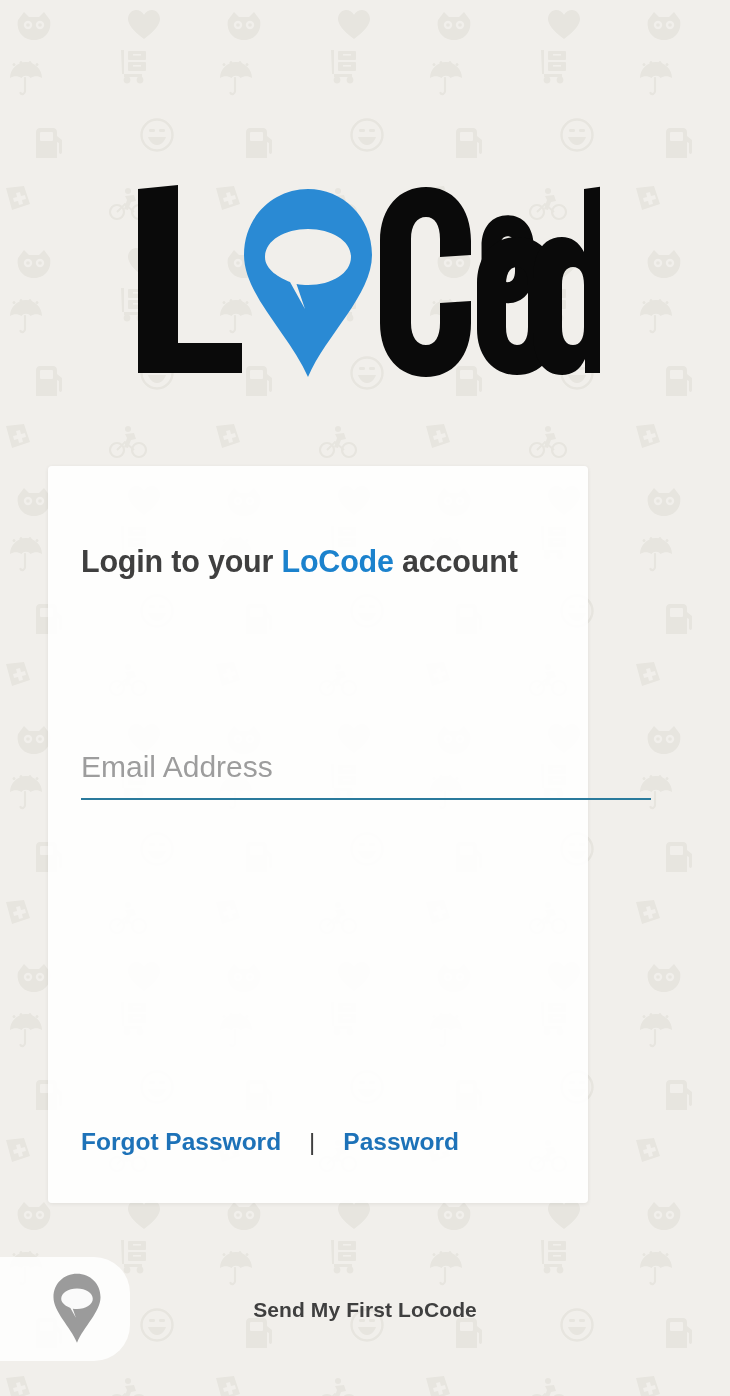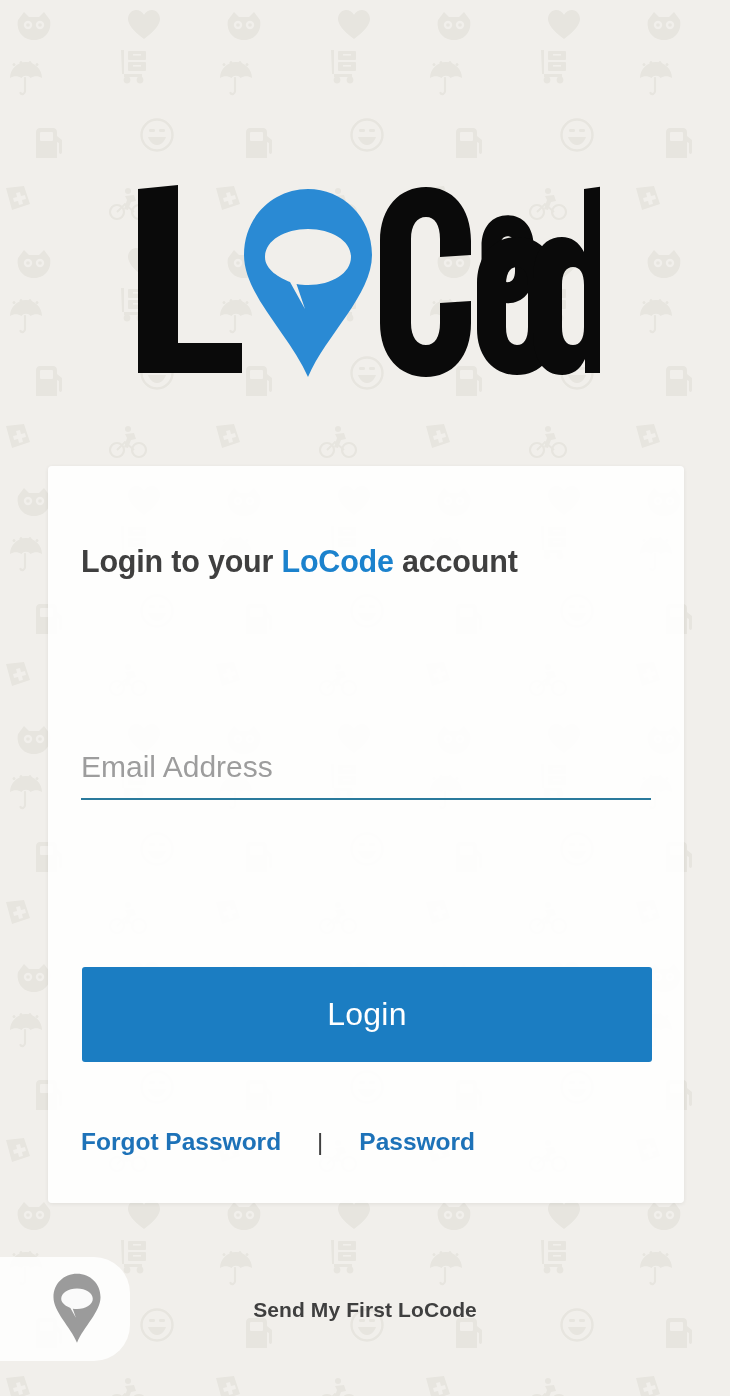--- a/index.html
+++ b/index.html
@@ -38,21 +38,21 @@
     align-items: center;
     justify-content: center;
   }
   #logo-svg { display: block; }
 
   
   #login-card {
     position: absolute;
     left: 48px;
     top: 466px;
-    width: 636px;
+    width: 540px;
     height: 737px;
     background: rgba(255,255,255,0.90);
     border-radius: 4px;
     box-shadow: 0 1px 4px rgba(0,0,0,0.07);
     z-index: 2;
   }
 
   #card-title {
     position: absolute;
     left: 33px;
@@ -112,21 +112,21 @@
     cursor: pointer;
     letter-spacing: 0.2px;
   }
 
   #card-links {
     position: absolute;
     left: 33px;
     top: 662px;
     display: flex;
     align-items: center;
-    gap: 16px;
+    gap: 8px;
     font-size: 24.5px;
     font-weight: bold;
   }
   .card-link {
     color: #1d72b8;
     text-decoration: none;
     cursor: pointer;
     white-space: nowrap;
   }
   #link-separator {
@@ -294,21 +294,20 @@
 <div id="login-card">
 
   <div id="card-title"><span>Login to your </span><span class="brand">LoCode</span><span> account</span></div>
 
   <div class="field-group" id="email-group">
     <input class="field-input" type="email" id="email-input" value="" placeholder="Email Address" style="">
     <span class="field-underline" id="email-underline"></span>
   </div>
 
 
-  <button id="login-button">Login</button>
 
   <div id="card-links">
     <a class="card-link">Forgot Password</a>
     <span id="link-separator">|</span>
     <a class="card-link">Password</a>
   </div>
 </div>
 
 <div id="bottom-bar">
   <div id="send-locode-pill">

